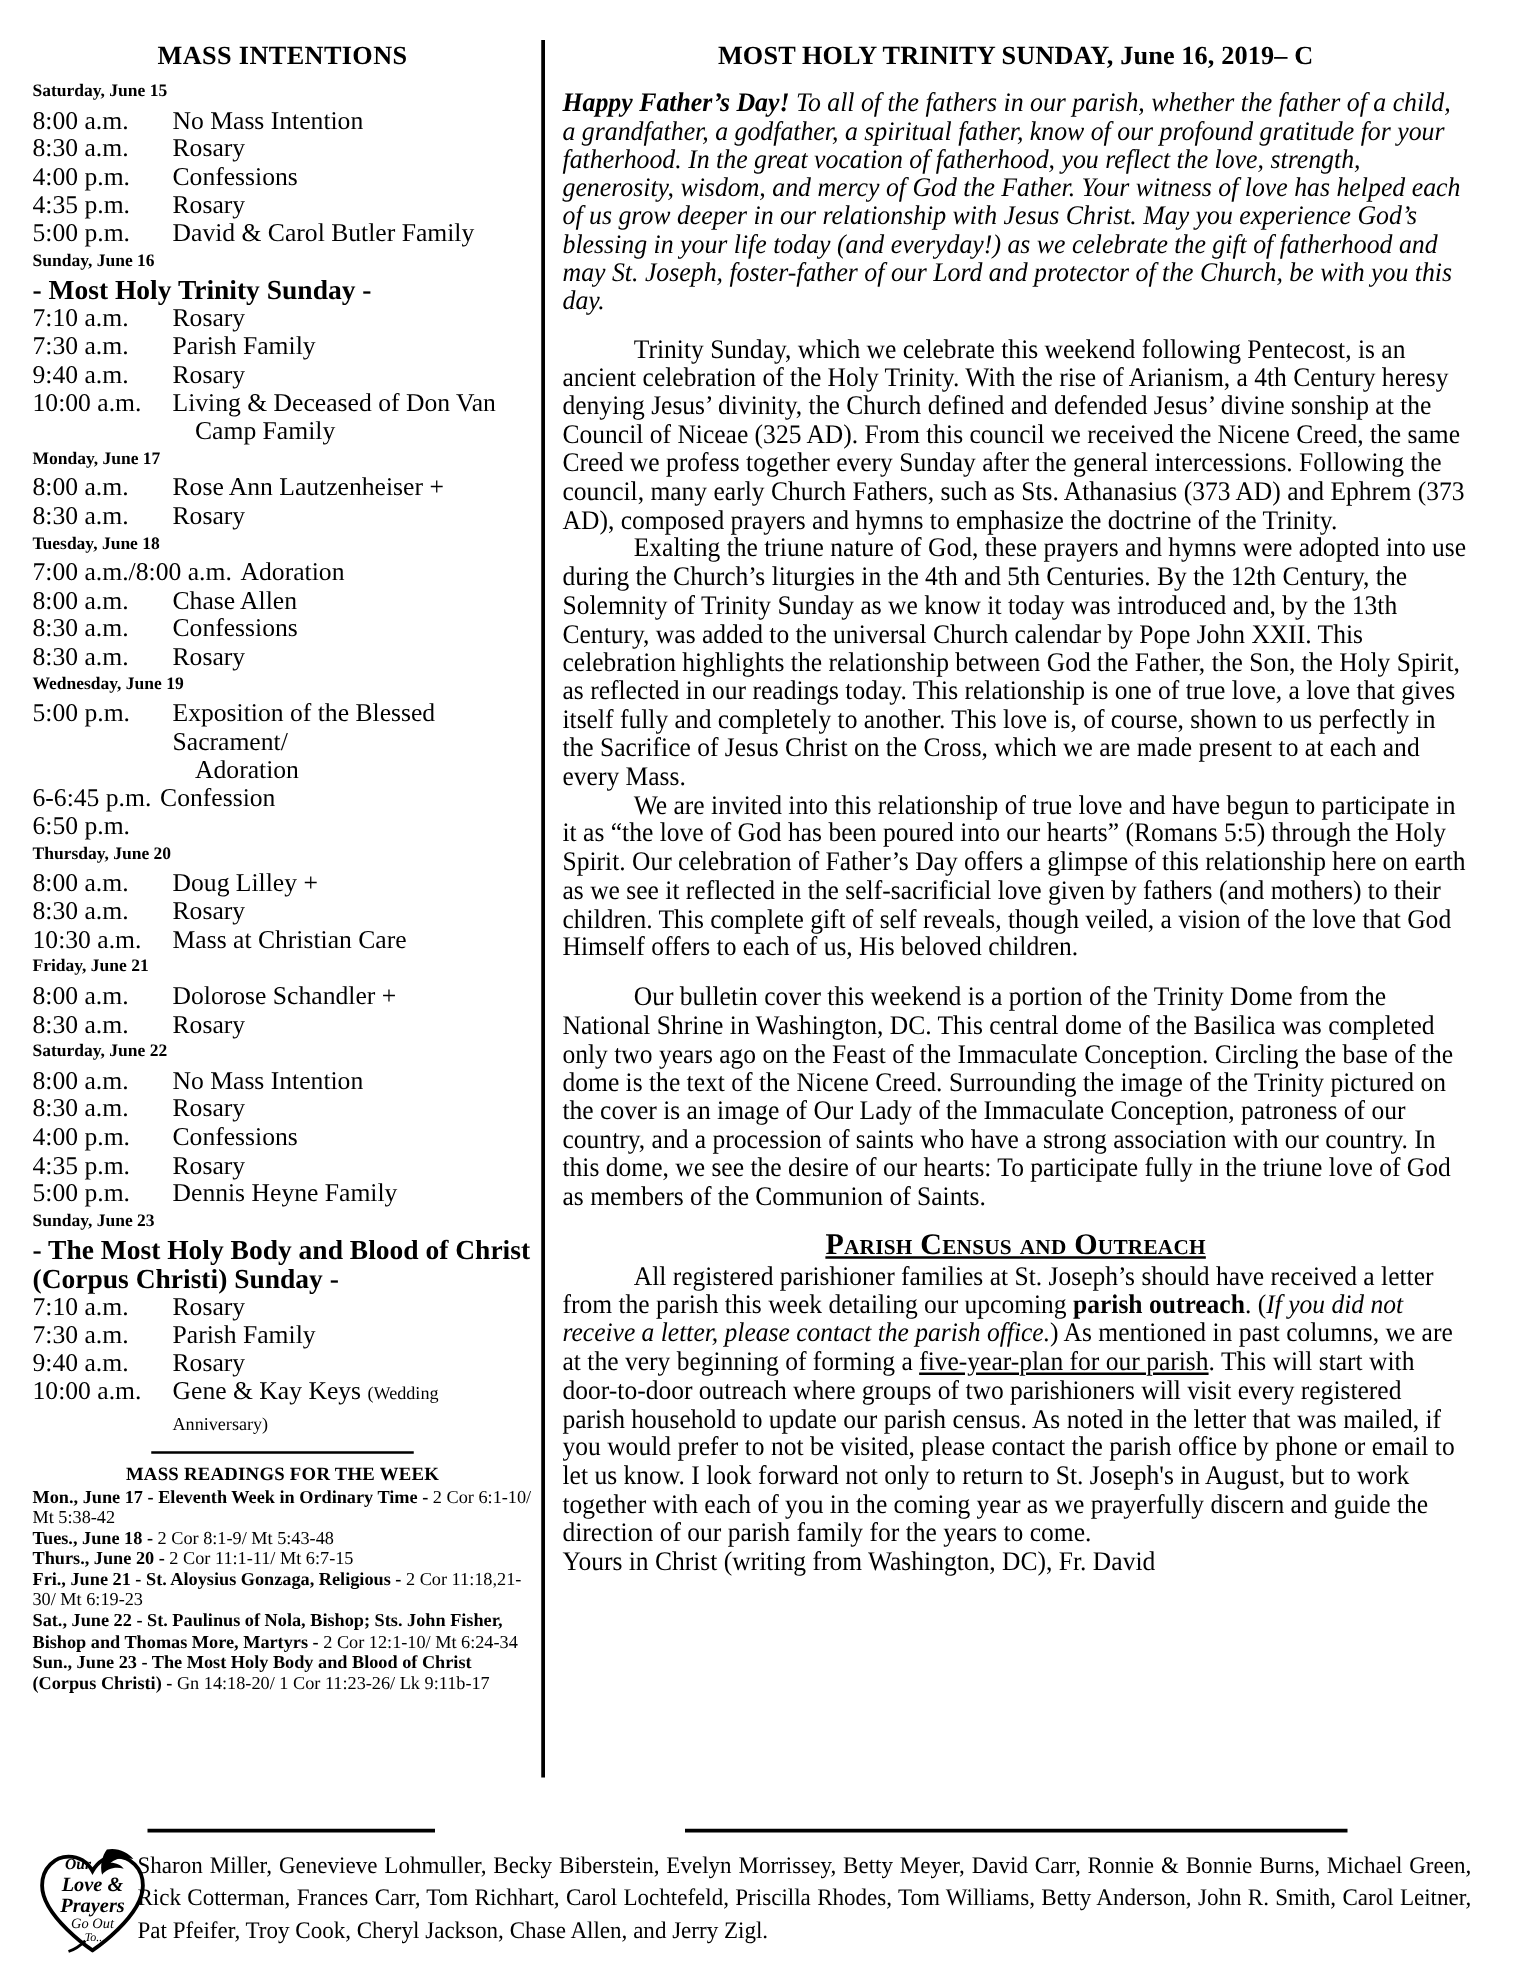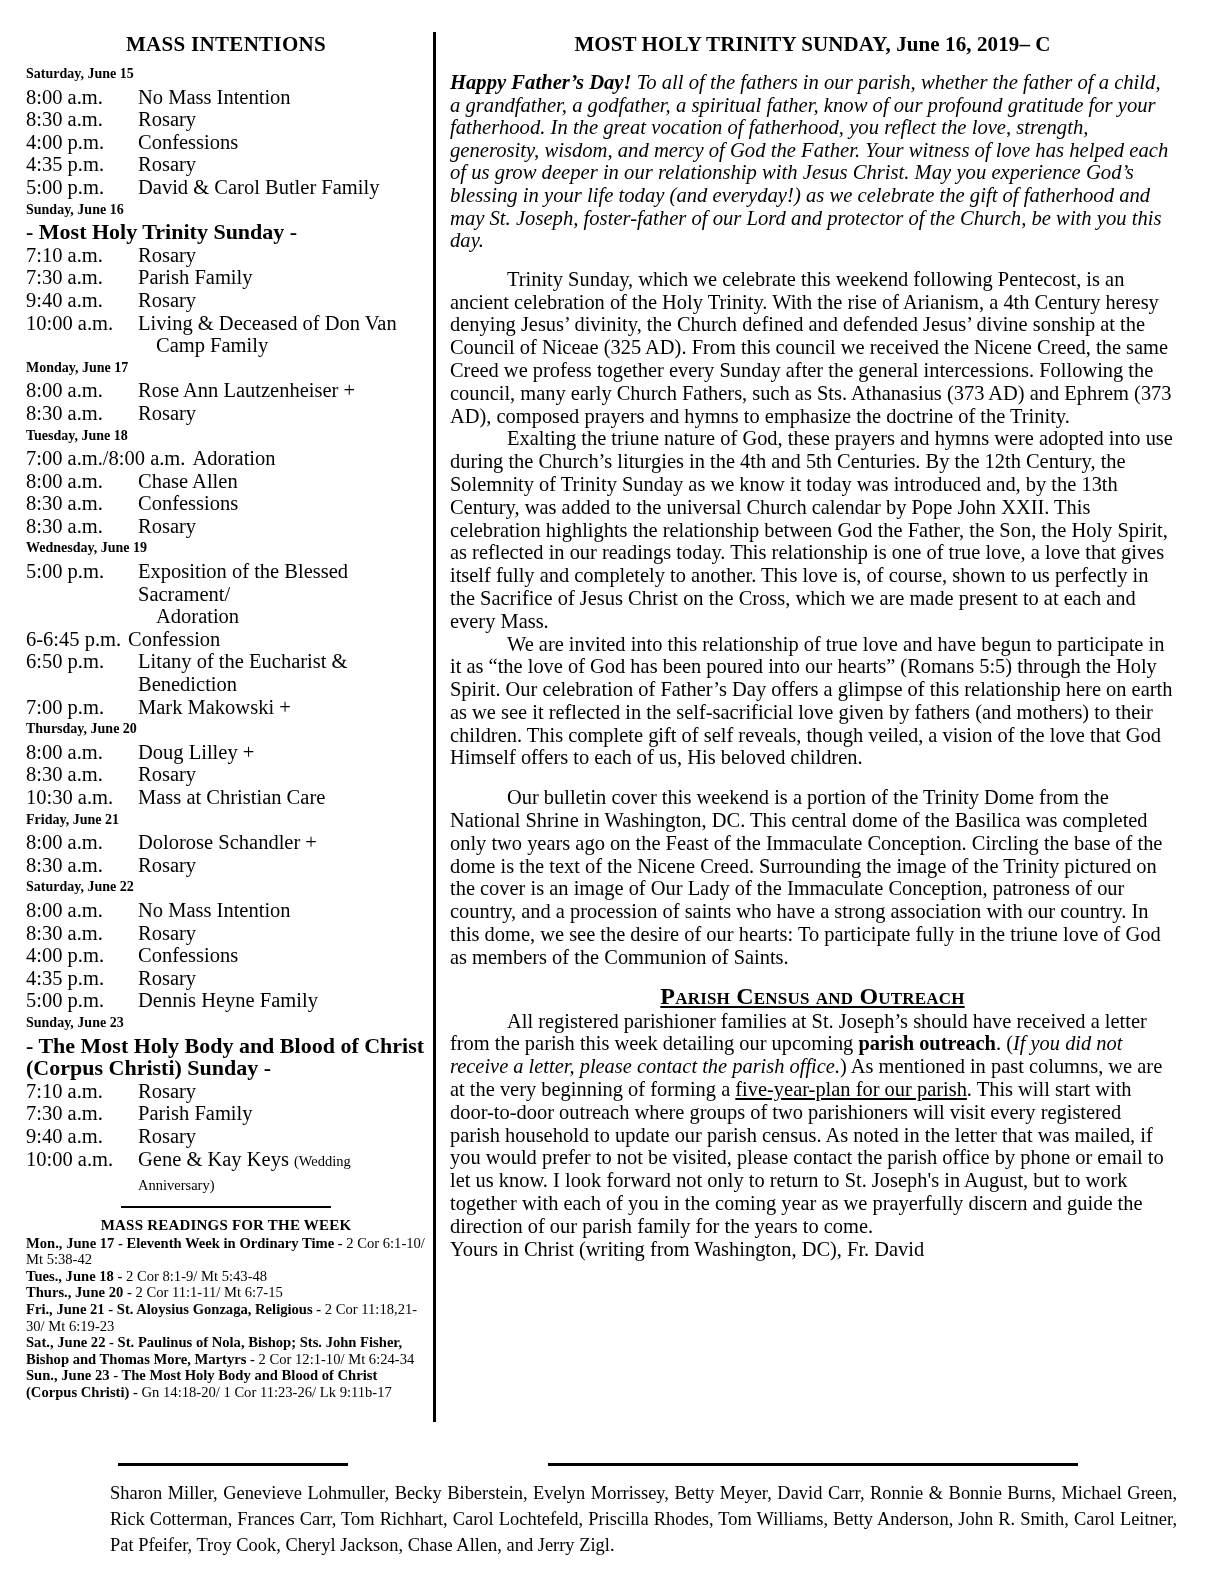--- a/index.html
+++ b/index.html
@@ -255,25 +255,20 @@
           <span class="mass-time">5:00 p.m.</span>
           <span class="mass-int">Exposition of the Blessed Sacrament/</span>
         </div>
         <div class="mass-cont">Adoration</div>
         <div class="mass-row">
           <span class="mass-time wide">6-6:45 p.m.</span>
           <span class="mass-int">Confession</span>
         </div>
         <div class="mass-row">
           <span class="mass-time">6:50 p.m.</span>
-          <span class="mass-int">Litany of the Eucharist &amp; Benediction</span>
-        </div>
-        <div class="mass-row">
-          <span class="mass-time">7:00 p.m.</span>
-          <span class="mass-int">Mark Makowski +</span>
         </div>
         <div class="day-head">Thursday, June 20</div>
         <div class="mass-row">
           <span class="mass-time">8:00 a.m.</span>
           <span class="mass-int">Doug Lilley +</span>
         </div>
         <div class="mass-row">
           <span class="mass-time">8:30 a.m.</span>
           <span class="mass-int">Rosary</span>
         </div>
@@ -358,16 +353,28 @@
     <div class="section-head"><span>Parish Census and Outreach</span></div>
 
     <p class="body-p"><span>All registered parishioner families at St. Joseph’s should have received a letter from the parish this week detailing our upcoming </span><b>parish outreach</b><span>. (</span><i>If you did not receive a letter, please contact the parish office.</i><span>) As mentioned in past columns, we are at the very beginning of forming a </span><u>five-year-plan for our parish</u><span>. This will start with door-to-door outreach where groups of two parishioners will visit every registered parish household to update our parish census. As noted in the letter that was mailed, if you would prefer to not be visited, please contact the parish office by phone or email to let us know. I look forward not only to return to St. Joseph's in August, but to work together with each of you in the coming year as we prayerfully discern and guide the direction of our parish family for the years to come.</span></p>
 
     <p class="body-p noindent">Yours in Christ (writing from Washington, DC), Fr. David</p>
   </div>
 
   <div class="footer-rule-left"></div>
   <div class="footer-rule-right"></div>
 
+  <div class="logo">
+    <svg viewBox="0 0 100 100" width="96" height="96">
+      <path d="M50 94 C50 94 8 66 8 40 C8 25 19 16 30 16 C39 16 46 21 50 28 C54 21 61 16 70 16 C81 16 92 25 92 40 C92 66 50 94 50 94 Z" fill="none" stroke="#000" stroke-width="3.2"></path>
+      <path d="M44 86 C40 90 36 93 30 95" fill="none" stroke="#000" stroke-width="2.4"></path>
+      <path d="M62 10 C70 8 80 12 84 18 C76 16 70 17 65 21 C70 21 74 23 76 26 C69 24 62 26 58 31 C56 24 58 15 62 10 Z" fill="#000"></path>
+      <text x="38" y="26" font-family="'Liberation Serif',serif" font-size="13" font-style="italic" font-weight="bold" text-anchor="middle">Our</text>
+      <text x="50" y="45" font-family="'Liberation Serif',serif" font-size="17" font-style="italic" font-weight="bold" text-anchor="middle">Love &amp;</text>
+      <text x="50" y="62" font-family="'Liberation Serif',serif" font-size="17" font-style="italic" font-weight="bold" text-anchor="middle">Prayers</text>
+      <text x="50" y="75" font-family="'Liberation Serif',serif" font-size="12" font-style="italic" text-anchor="middle">Go Out</text>
+      <text x="52" y="86" font-family="'Liberation Serif',serif" font-size="10" font-style="italic" text-anchor="middle">To...</text>
+    </svg>
+  </div>
 
   <div class="prayer-names">Sharon Miller, Genevieve Lohmuller, Becky Biberstein, Evelyn Morrissey, Betty Meyer, David Carr, Ronnie &amp; Bonnie Burns, Michael Green,  Rick Cotterman, Frances Carr, Tom Richhart, Carol Lochtefeld, Priscilla Rhodes, Tom Williams, Betty Anderson, John R. Smith, Carol Leitner, Pat Pfeifer, Troy Cook, Cheryl Jackson, Chase Allen, and Jerry Zigl.</div>
 
 </div>
 
 </body></html>

